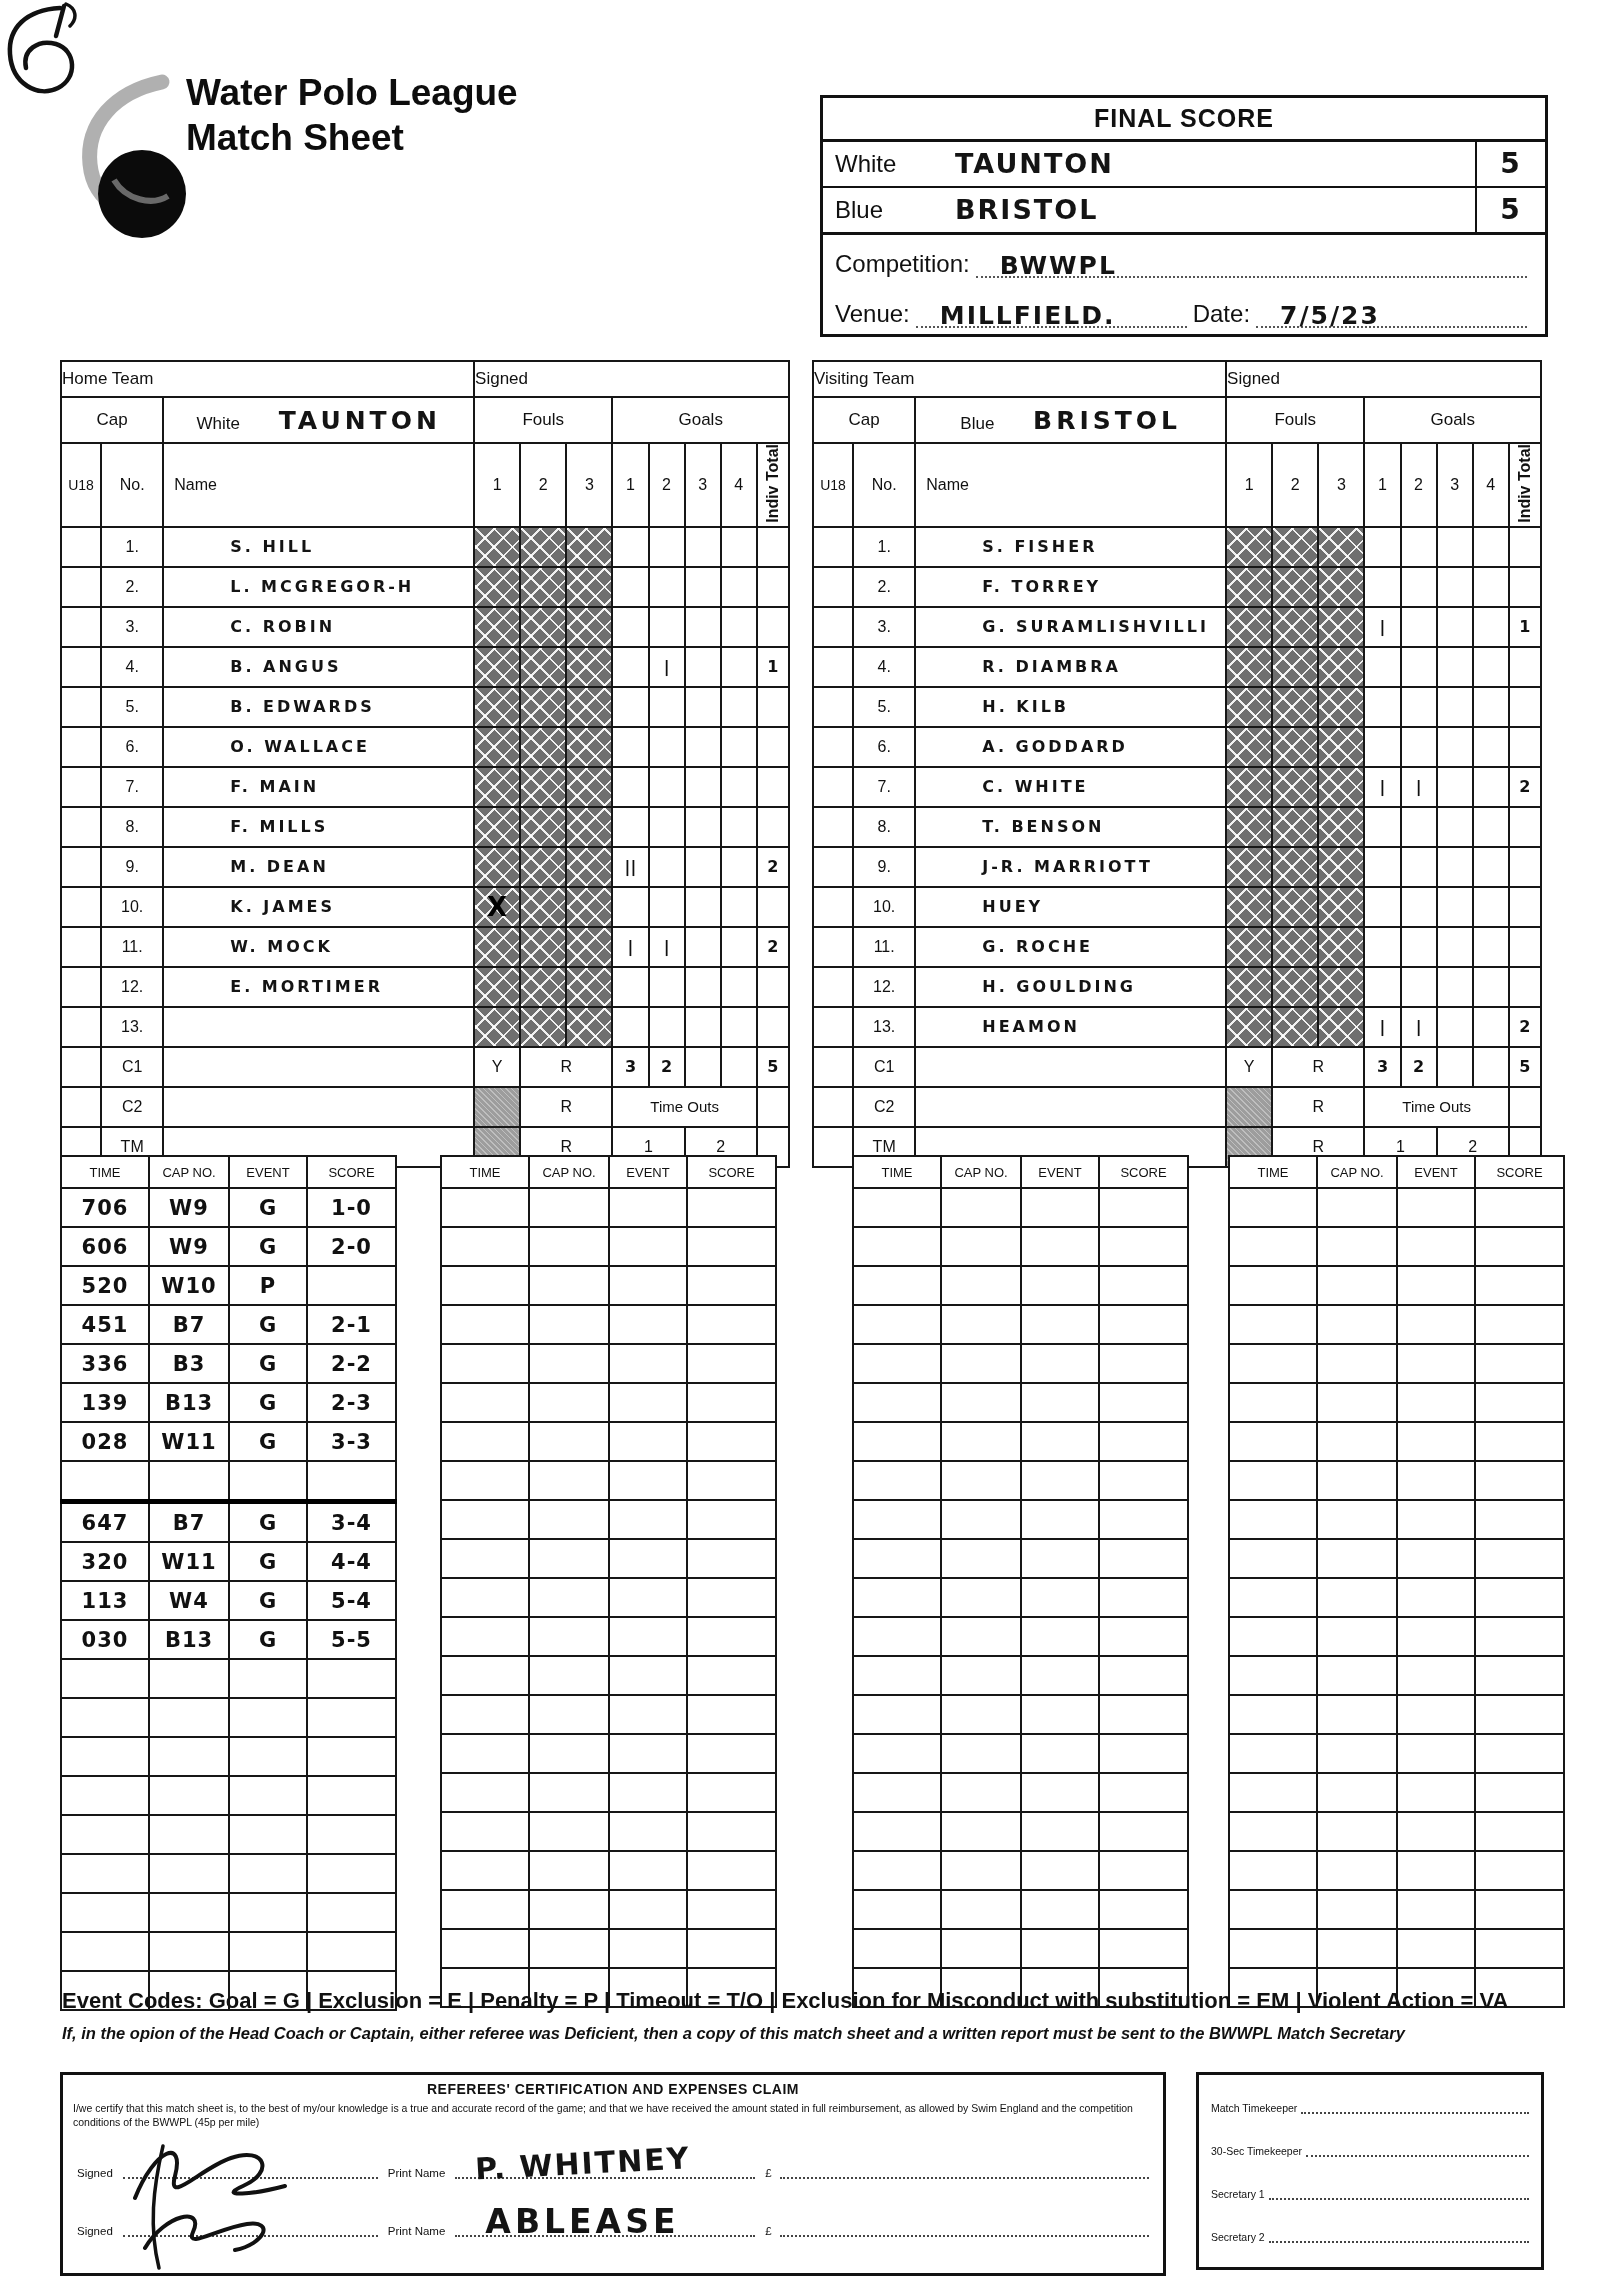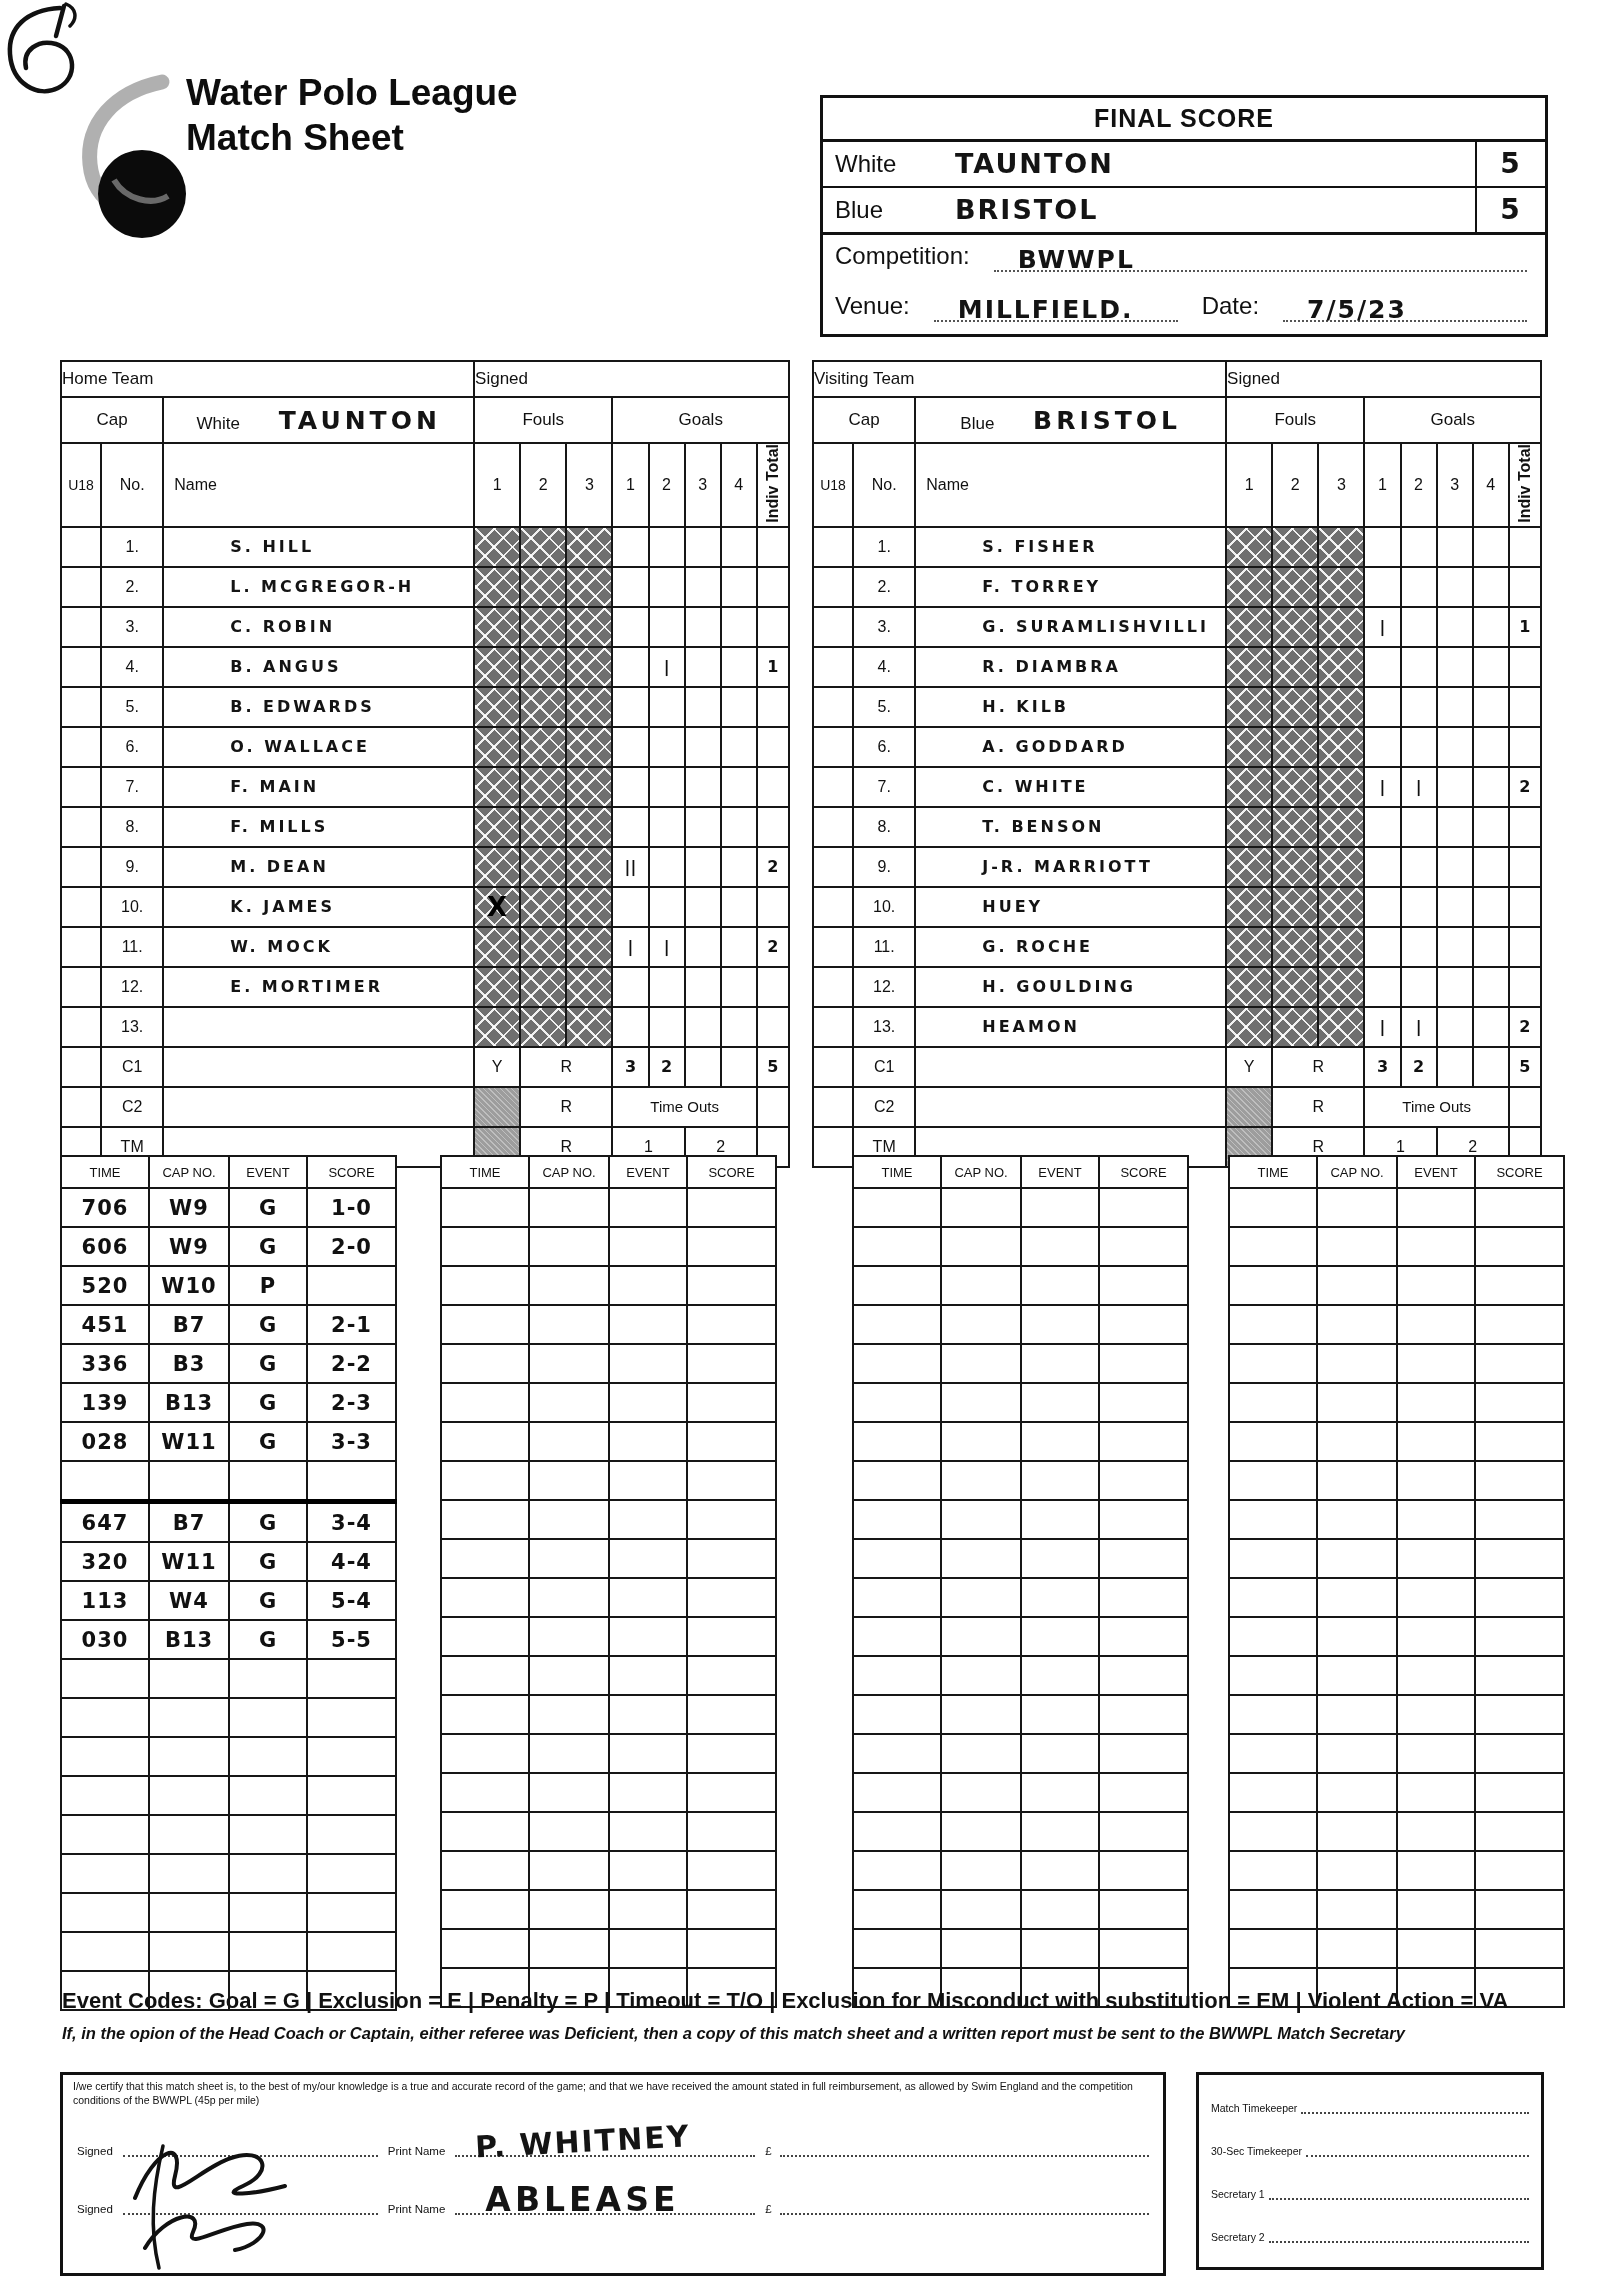--- a/index.html
+++ b/index.html
@@ -12,21 +12,21 @@
   .title{font-size:37px;font-weight:700;line-height:1.22;color:#0d0d0d;}
   .contact{font-size:17px;line-height:1.3;color:#0d0d0d;}
   
   .fs-box{left:820px;top:95px;width:722px;height:236px;border:3px solid #111;display:flex;flex-direction:column;background:#fff;}
   .fs-title{height:44px;border-bottom:3px solid #111;display:flex;align-items:center;justify-content:center;
             font-size:25px;font-weight:700;letter-spacing:1px;}
   .fs-row{height:47px;border-bottom:2px solid #111;display:flex;align-items:stretch;}
   .fs-row .lbl{width:120px;display:flex;align-items:center;padding-left:12px;font-size:24px;}
   .fs-row .team{flex:1;display:flex;align-items:center;font-size:27px;}
   .fs-row .score{width:68px;border-left:2px solid #111;display:flex;align-items:center;justify-content:center;font-size:28px;}
-  .fs-line{height:47px;display:flex;align-items:center;padding:0 12px 6px 12px;font-size:24px;gap:18px;}
+  .fs-line{height:47px;display:flex;align-items:flex-end;padding:0 12px 6px 12px;font-size:24px;}
   .dotfill{flex:1;border-bottom:2px dotted #555;margin:0 6px;display:flex;align-items:flex-end;}
   .dotfill .hw{font-size:25px;margin-left:24px;position:relative;top:4px;}
   
   table.tt{border-collapse:collapse;table-layout:fixed;background:#fff;}
   table.tt td{border:2px solid #161616;font-size:16px;text-align:center;vertical-align:middle;padding:0;overflow:hidden;}
   tr.r1 td{height:34px;font-size:17px;text-align:left;}
   tr.r2 td{height:44px;font-size:17px;}
   tr.r3 td{height:38px;font-size:16px;}
   tr.pr td{height:38px;}
   tr.cr td{height:38px;}
@@ -1304,20 +1304,21 @@
           <td></td>
           <td></td>
         </tr>
       </tbody>
   </table>
 
   <div class="abs codes" style="left:62px;top:1988px;width:1490px;">Event Codes: Goal = G | Exclusion = E | Penalty = P | Timeout = T/O | Exclusion for Misconduct with substitution = EM | Violent Action = VA</div>
   <div class="abs note" style="left:62px;top:2024px;width:1500px;">If, in the opion of the Head Coach or Captain, either referee was Deficient, then a copy of this match sheet and a written report must be sent to the BWWPL Match Secretary</div>
 
   <div class="abs cert">
+    <div class="cert-title">REFEREES' CERTIFICATION AND EXPENSES CLAIM</div>
     <div class="cert-body">I/we certify that this match sheet is, to the best of my/our knowledge is a true and accurate record of the game; and that we have received the amount stated in full reimbursement, as allowed by Swim England and the competition conditions of the BWWPL (45p per mile)</div>
     <div class="sig-row">
       <span>Signed</span>
       <span class="dots" style="width:255px;margin:0 10px;"></span>
       <span>Print Name</span>
       <span class="dots" style="width:300px;margin:0 10px;position:relative;">
         <span class="hw" style="position:absolute;left:20px;bottom:-4px;font-size:30px;transform:rotate(-3deg);white-space:nowrap;">P. WHITNEY</span>
       </span>
       <span>£</span>
       <span class="dots" style="flex:1;margin-left:8px;"></span>

